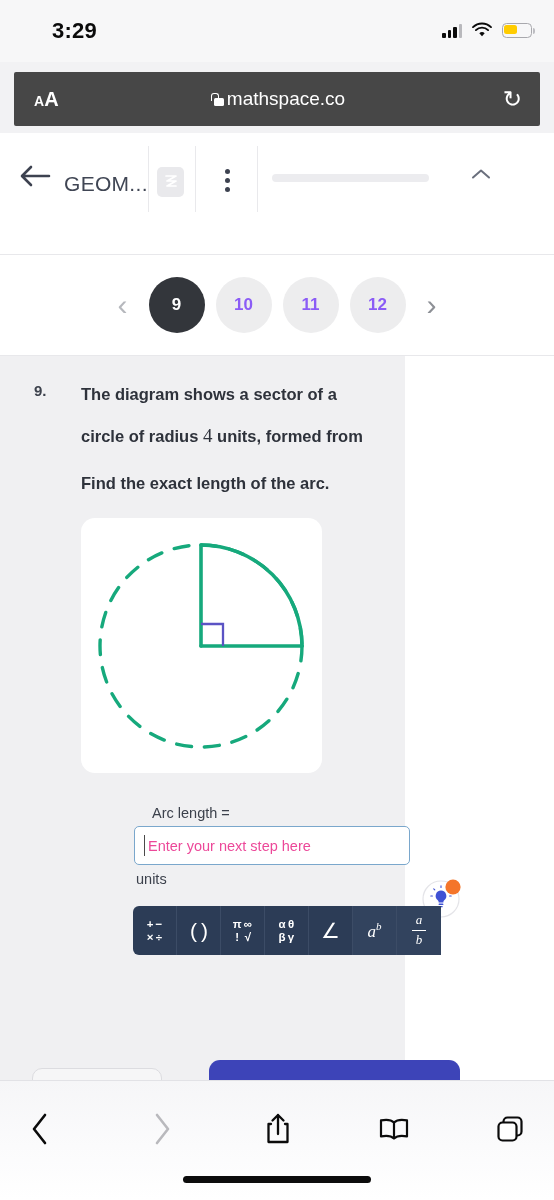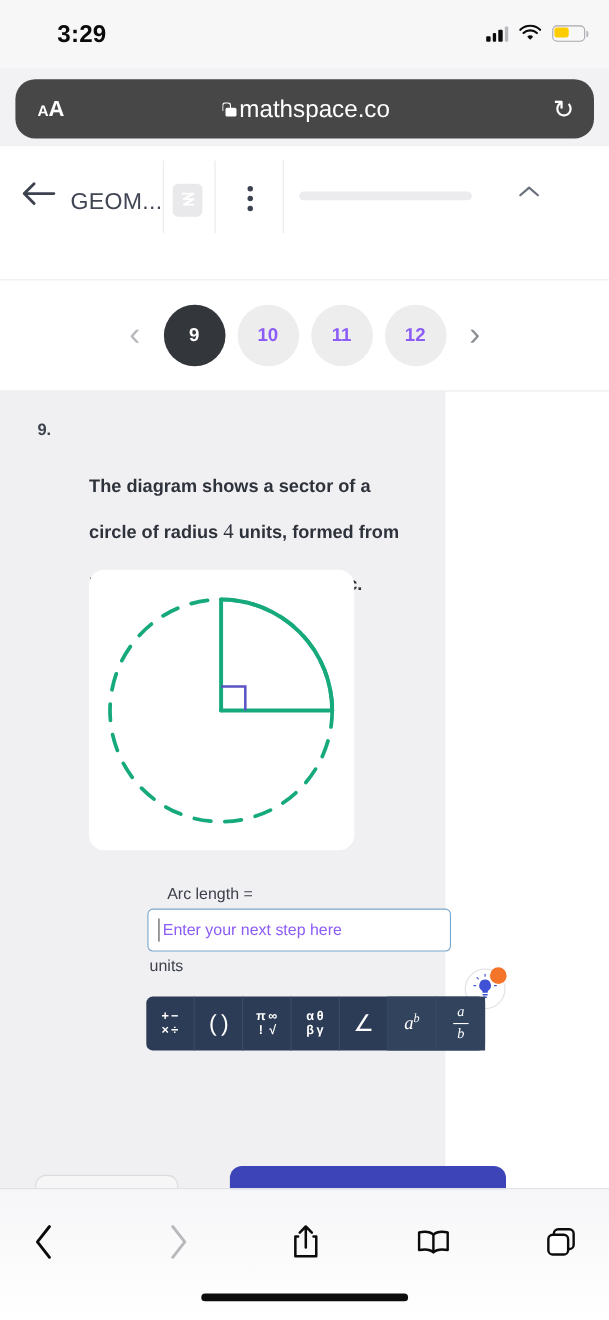--- a/index.html
+++ b/index.html
@@ -33,29 +33,29 @@
     border: 1.6px solid #a8a8ad; border-radius: 4.5px;
   }
   .batt::after{content:'';position:absolute;right:-4px;top:4.5px;width:2px;height:6px;
     background:#bdbdc2;border-radius:0 2px 2px 0;}
   .batt i{position:absolute;left:1.3px;top:1.3px;height:9.4px;width:13px;
     background:#ffcc00;border-radius:2.5px;display:block;}
 
   
   .urlbar {
     position: absolute; top: 72px; left: 14px; width: 526px; height: 54px;
-    background: #474747; border-radius: 18px;
+    background: #474747; border-radius: 2px;
     display: flex; align-items: center;
   }
   .aa { position:absolute; left: 20px; color:#fff; font-size:14px; font-weight:600; }
   .aa span:last-child { font-size: 20px; }
   .url-center {
     position: absolute; left: 0; width: 526px; text-align: center;
     display: flex; align-items: center; justify-content: center; gap: 8px;
-    color: #fff; font-size: 22px;
+    color: #fff; font-size: 19px;
   }
   .lock { width: 10px; height: 13px; position: relative; display: inline-block; }
   .lock::before{content:'';position:absolute;bottom:0;width:10px;height:8px;background:#fff;border-radius:1.5px;}
   .lock::after{content:'';position:absolute;top:0;left:2px;width:6px;height:7px;
     border:1.7px solid #fff;border-bottom:none;border-radius:3px 3px 0 0;}
   .reload { position:absolute; right: 18px; color:#fff; font-size: 23px; }
 
   
   .app-header {
     position: absolute; top: 133px; left: 0; width: 554px; height: 122px;
@@ -90,40 +90,40 @@
     font-size: 17px; font-weight: 700;
   }
   .pg.active { background: #33363b; color:#fff; }
 
   
   .content { position:absolute; top:356px; left:0; width:554px; height:724px; background:#f0f0f2; }
   .sidepanel { position:absolute; top:0; right:0; width:149px; height:724px; background:#fff; }
   .qnum { position:absolute; left: 34px; top: 26px; font-size:15px; font-weight:700; color:#3c414c; }
   .qtext {
     position:absolute; left: 81px; top: 24px; width: 315px;
-    font-size: 16.5px; font-weight: 700; color: #2e323b; line-height: 1.72; margin-top: 48px;
+    font-size: 16.5px; font-weight: 700; color: #2e323b; line-height: 1.72;
   }
   .qtext p + p { margin-top: 12px; }
   .mathv { font-family:"Liberation Serif", serif; font-weight:400; font-size:19px; }
 
   .diagram-card {
     position:absolute; left: 81px; top: 162px; width: 241px; height: 255px;
     background:#fff; border-radius: 14px;
   }
   .hint-btn {
     position:absolute; left: 421px; top: 521px; width: 42px; height: 42px;
   }
 
   .ans-label { position:absolute; left:152px; top: 449px; font-size:14.5px; color:#3c414c; }
   .ans-input {
     position:absolute; left: 134px; top: 470px; width: 276px; height: 39px;
     border: 1.4px solid #7aa7cc; border-radius: 5px; background:#fff;
   }
   .ans-input .caret { position:absolute; left: 9px; top: 8px; width:1.4px; height:21px; background:#4a4a4a; }
-  .ans-input .ph { position:absolute; left: 13px; top: 11px; font-size:14.5px; color:#8b5cf6; }
+  .ans-input .ph { position:absolute; left: 13px; top: 11px; font-size:14.5px; color:#ec4899; }
   .units { position:absolute; left:136px; top: 515px; font-size:14.5px; color:#3c414c; }
 
   .mathkb {
     position:absolute; left: 133px; top: 550px; height: 49px;
     background:#2c3c56; border-radius: 6px; display:flex; align-items:stretch;
   }
   .mk {
     width: 44px; display:flex; align-items:center; justify-content:center;
     border-right: 1px solid #3c4c66; color:#fff; position:relative;
   }

